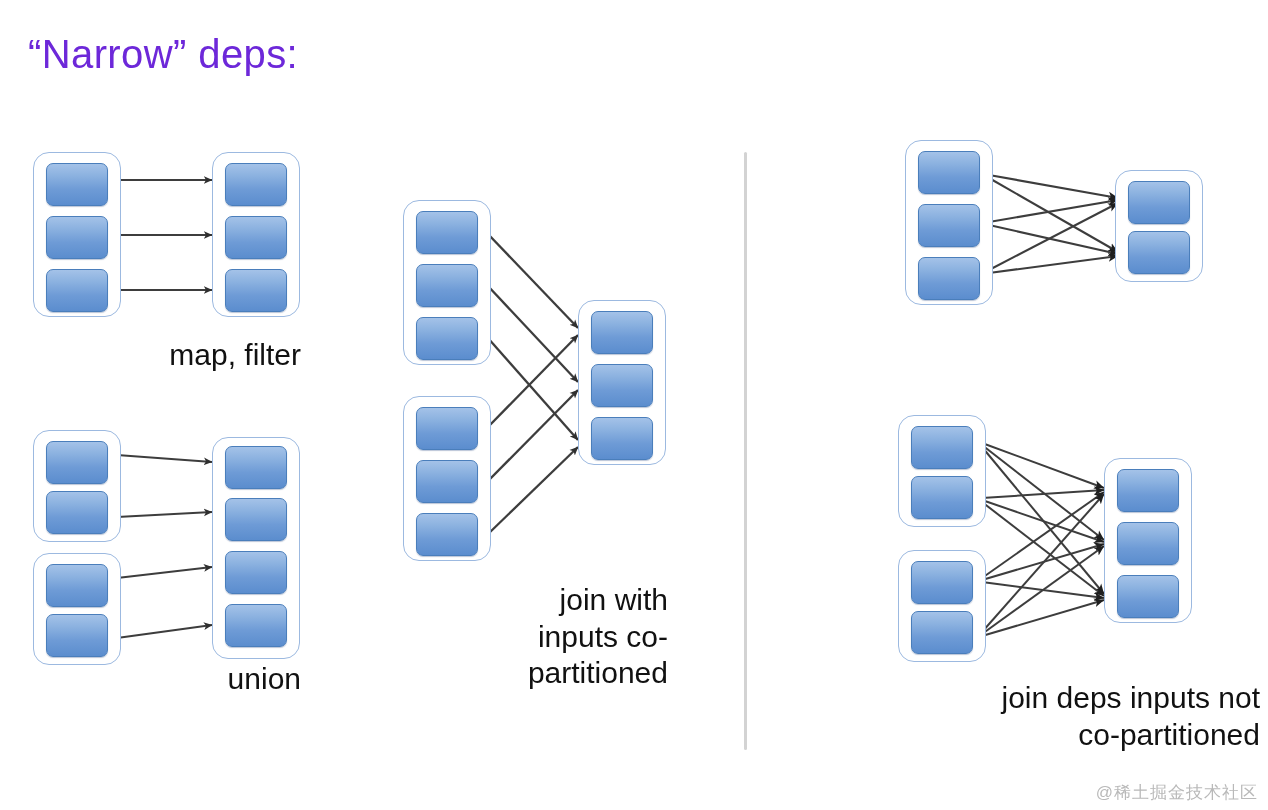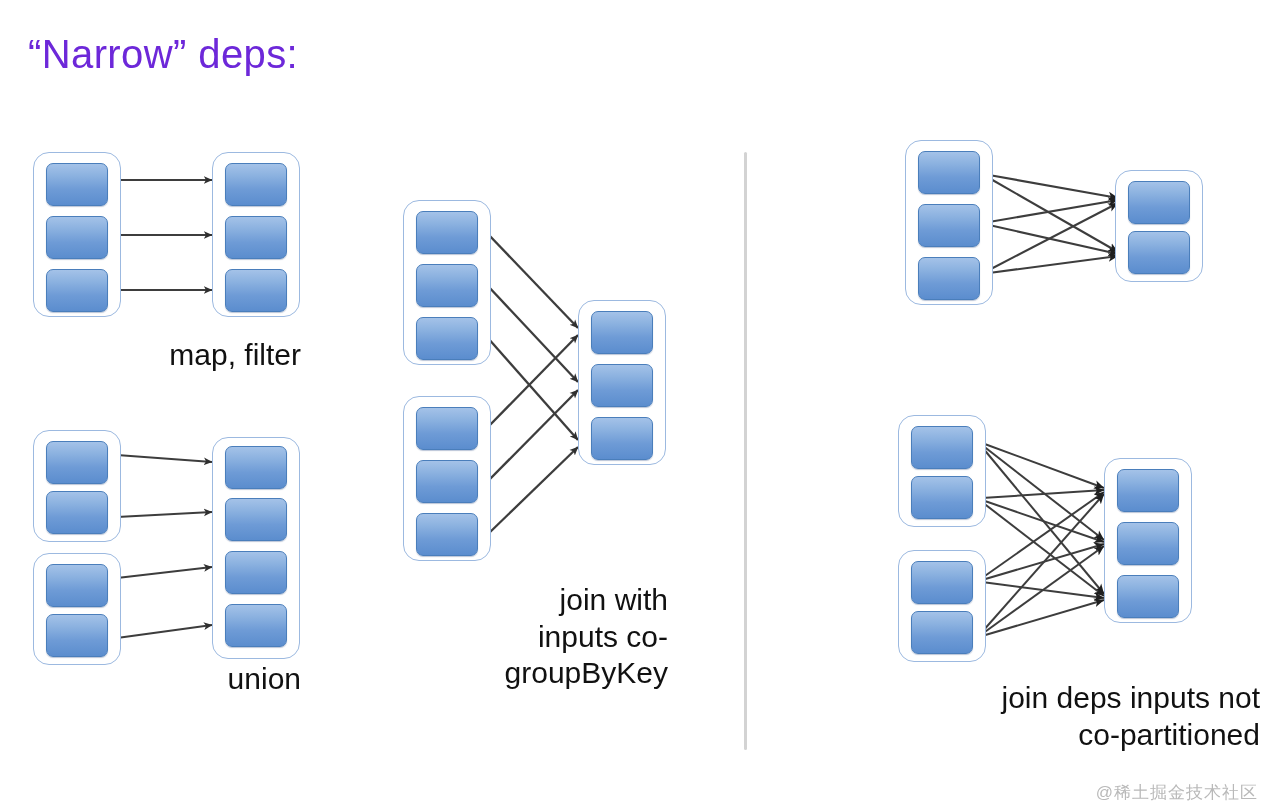--- a/index.html
+++ b/index.html
@@ -182,21 +182,21 @@
     <div class="blk" style="left:12px;top:63px;width:62px;height:43px;"></div>
     <div class="blk" style="left:12px;top:116px;width:62px;height:43px;"></div>
   </div>
   <div class="group" style="left:578px;top:300px;width:88px;height:165px;">
     <div class="blk" style="left:12px;top:10px;width:62px;height:43px;"></div>
     <div class="blk" style="left:12px;top:63px;width:62px;height:43px;"></div>
     <div class="blk" style="left:12px;top:116px;width:62px;height:43px;"></div>
   </div>
   <div class="caption" style="left:400px;top:582px;width:268px;">join with
 inputs co-
-groupByKey</div>
+partitioned</div>
 
   <div class="group" style="left:905px;top:140px;width:88px;height:165px;">
     <div class="blk" style="left:12px;top:10px;width:62px;height:43px;"></div>
     <div class="blk" style="left:12px;top:63px;width:62px;height:43px;"></div>
     <div class="blk" style="left:12px;top:116px;width:62px;height:43px;"></div>
   </div>
   <div class="group" style="left:1115px;top:170px;width:88px;height:112px;">
     <div class="blk" style="left:12px;top:10px;width:62px;height:43px;"></div>
     <div class="blk" style="left:12px;top:60px;width:62px;height:43px;"></div>
   </div>

